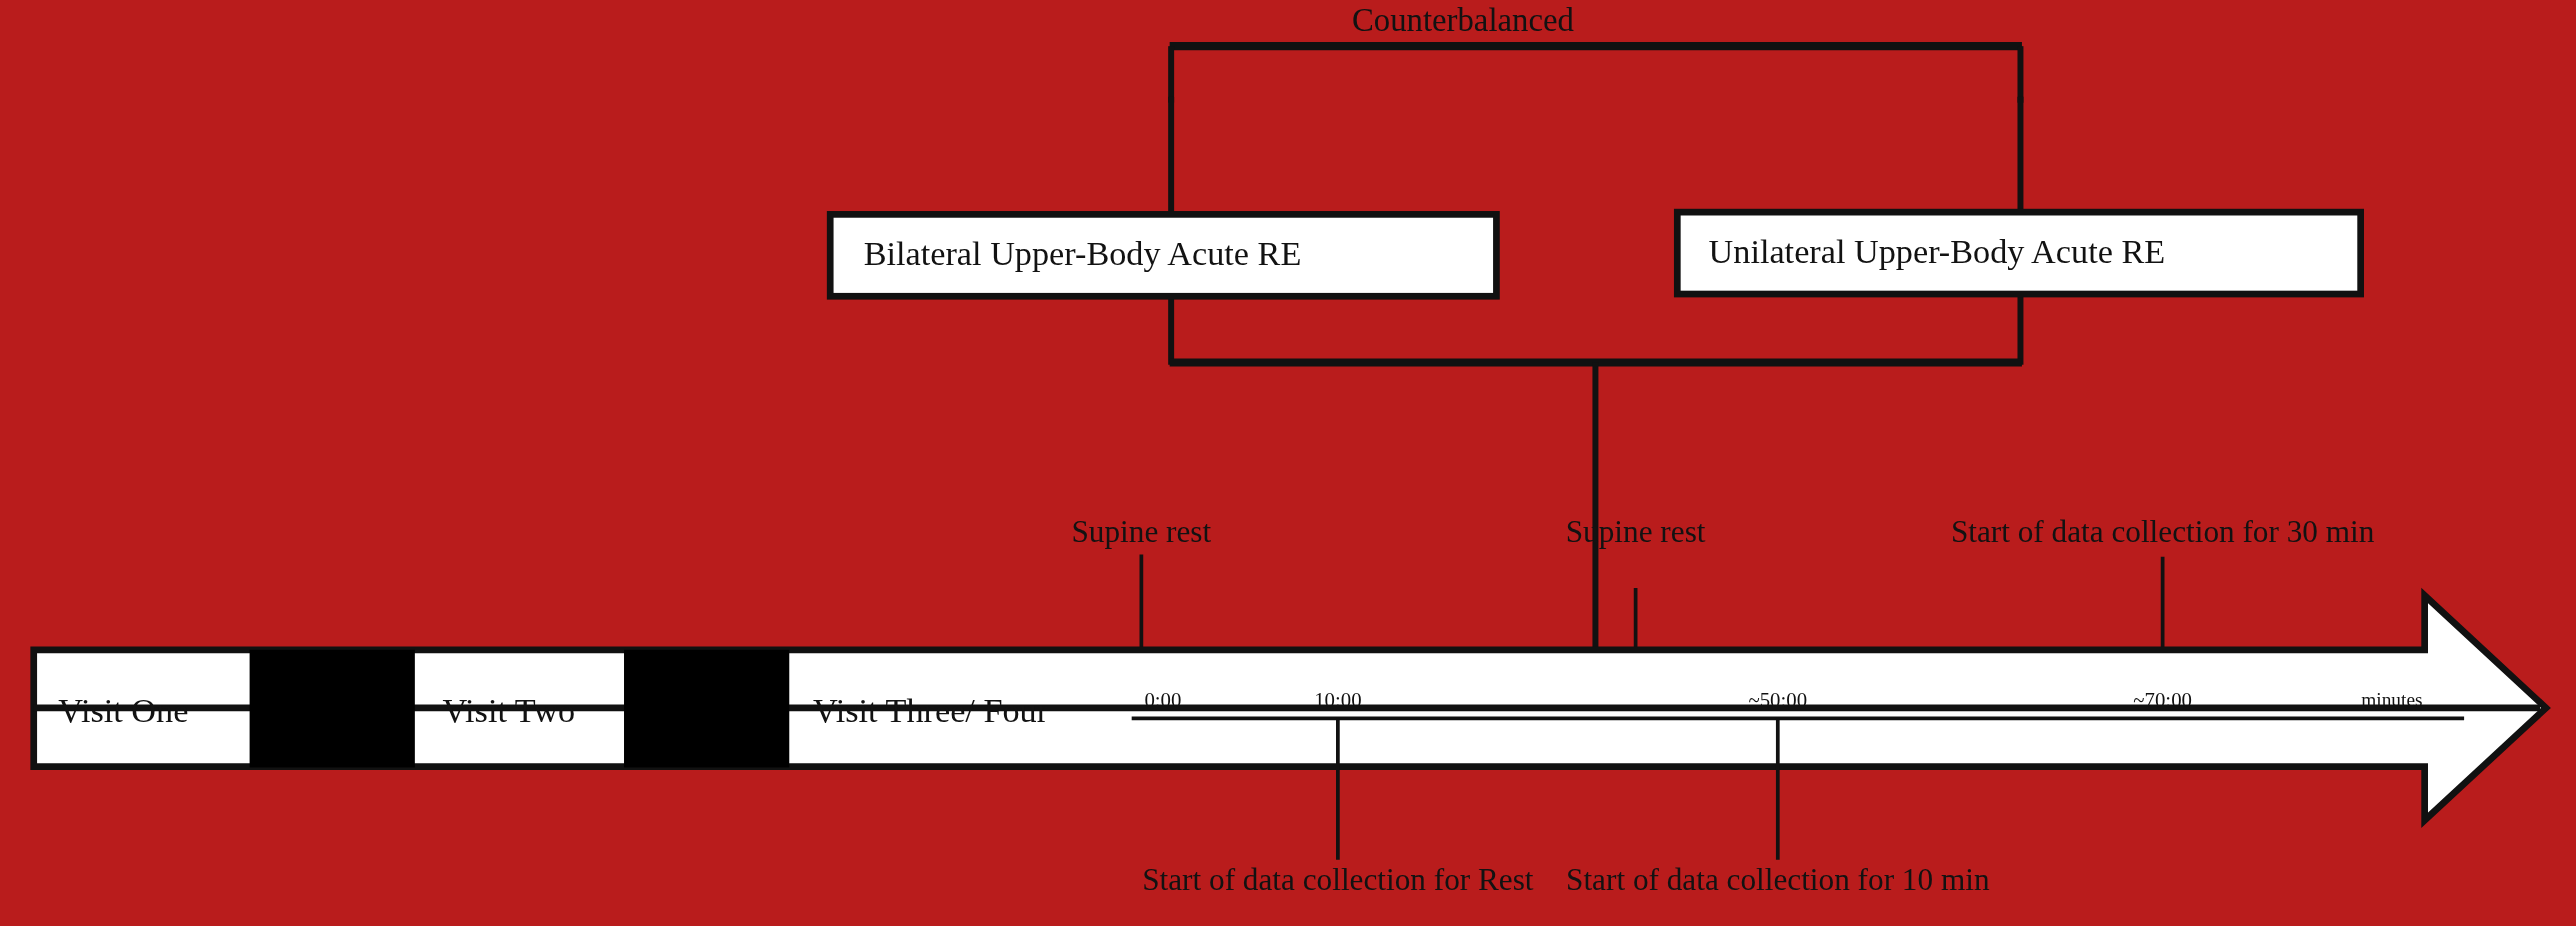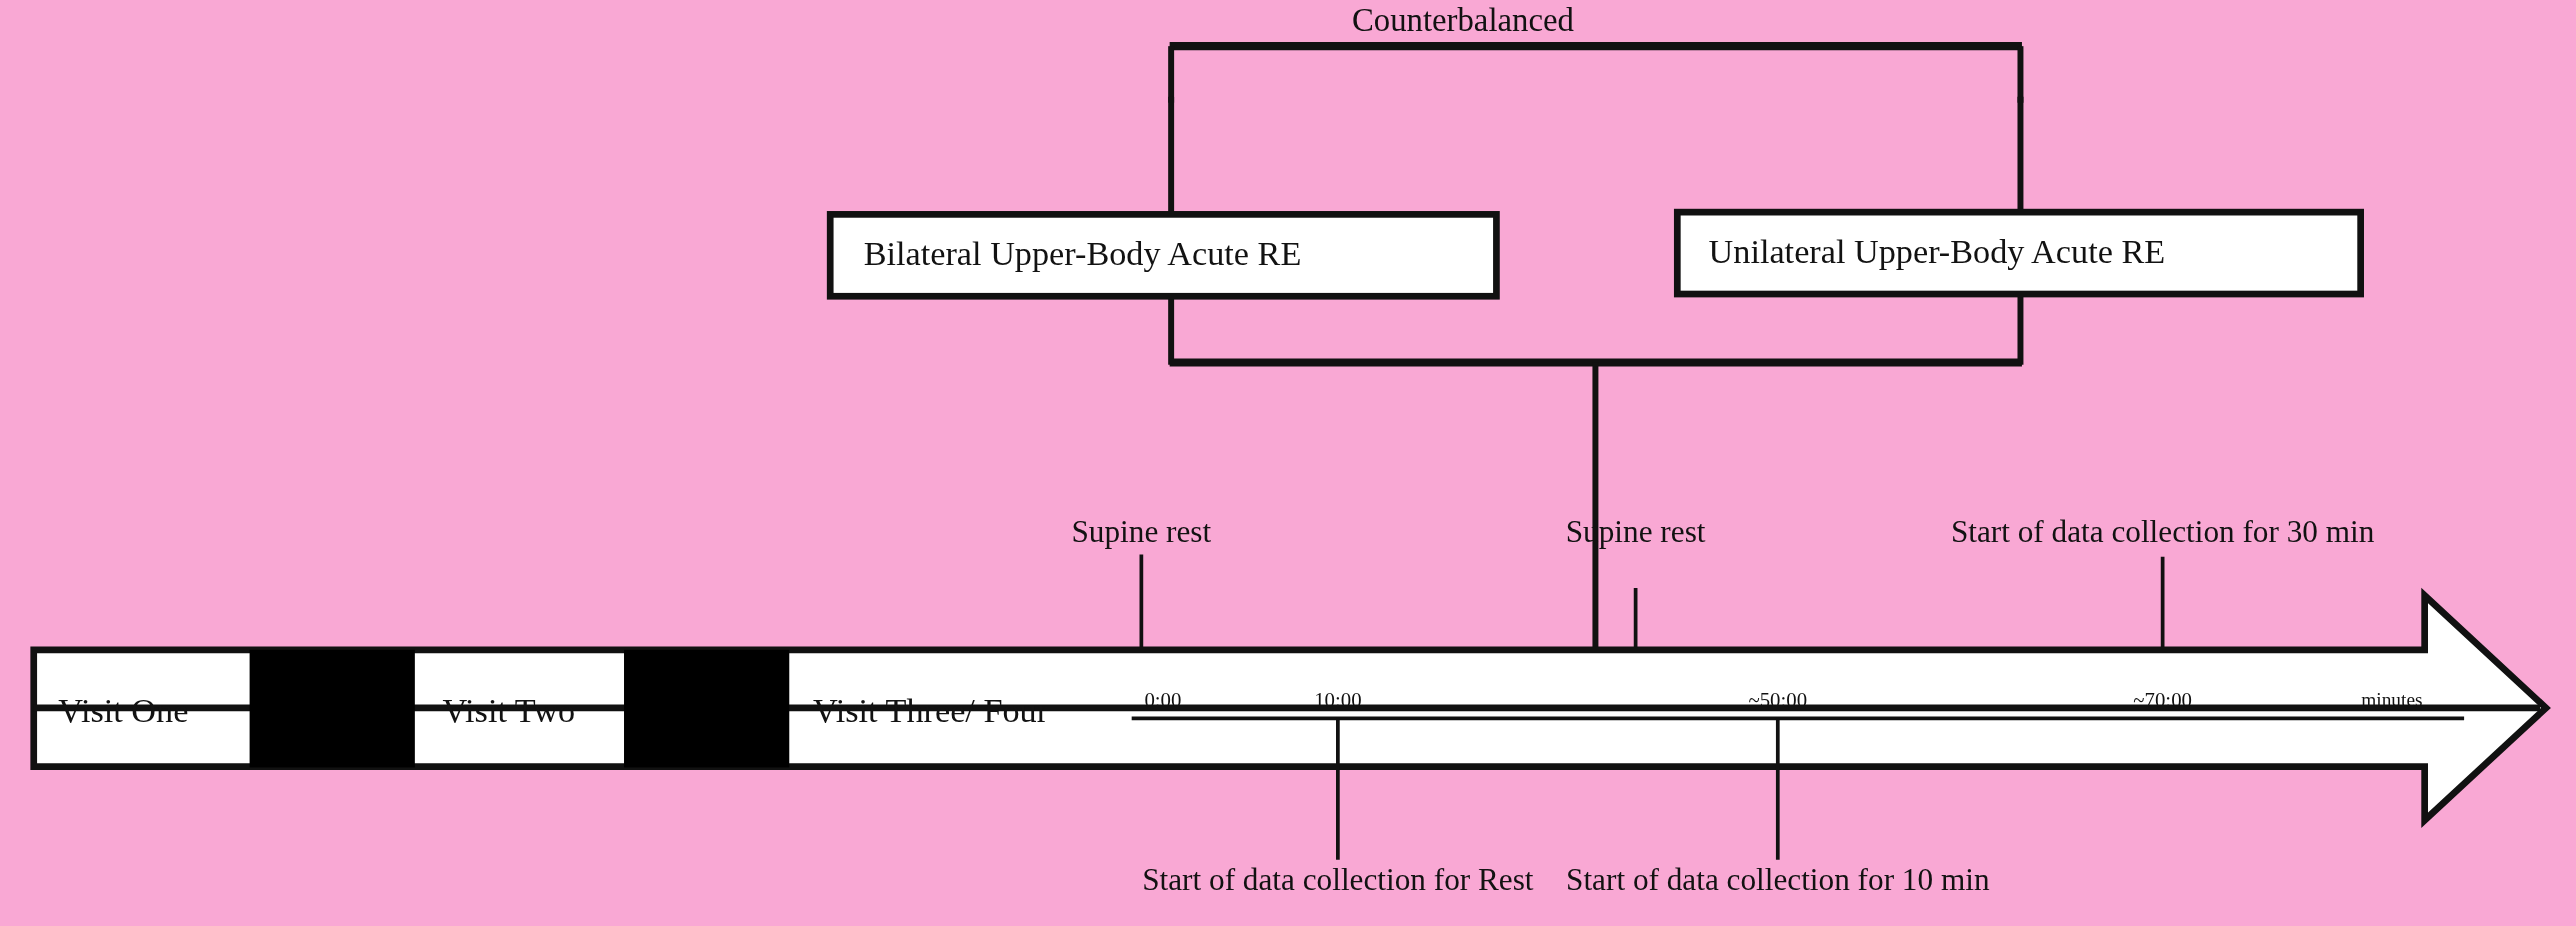--- a/index.html
+++ b/index.html
@@ -7,21 +7,21 @@
     padding: 0;
     background: #ffffff;
   }
   body {
     font-family: "Liberation Serif", "DejaVu Serif", serif;
   }
   #figure-root {
     position: relative;
     width: 2576px;
     height: 926px;
-    background: #f9a8d4;
+    background: #b91c1c;
     overflow: hidden;
   }
   #figure-svg {
     position: absolute;
     left: 0;
     top: 0;
     width: 2576px;
     height: 926px;
   }
   .dg-text {

